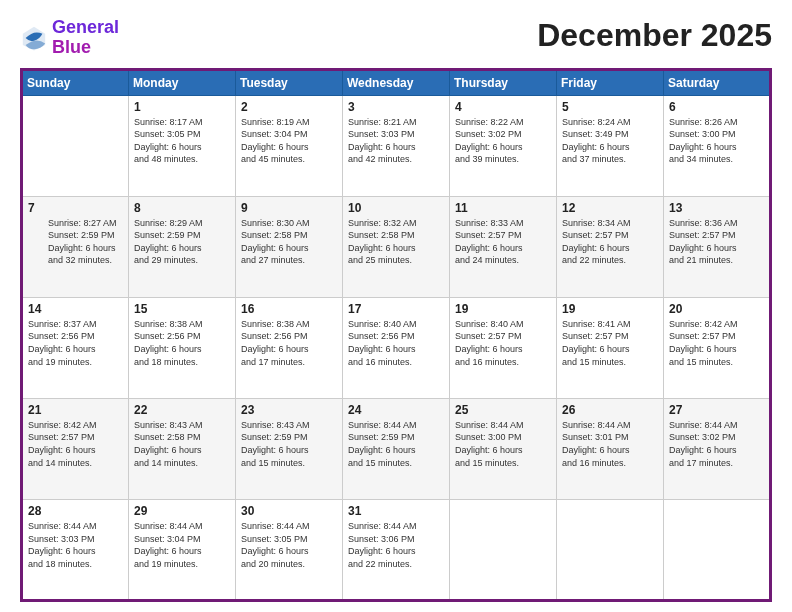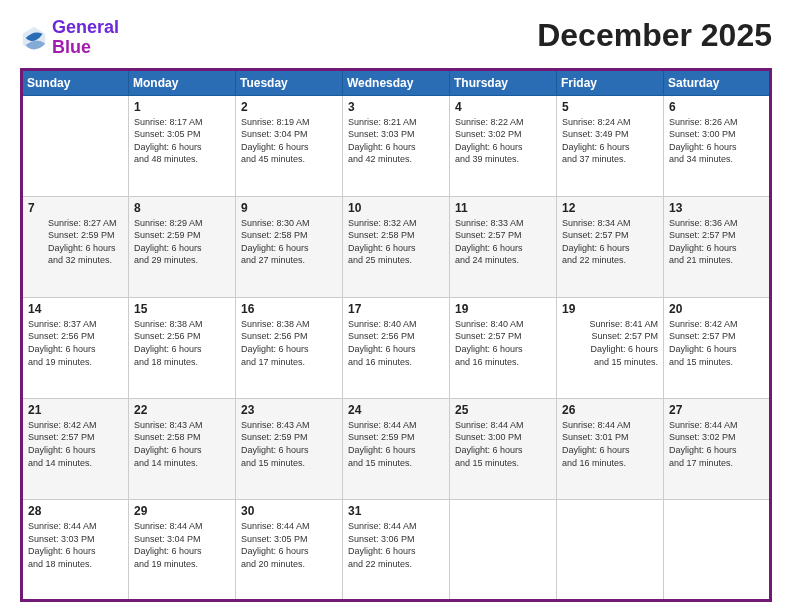--- a/index.html
+++ b/index.html
@@ -256,21 +256,21 @@
           </td>
           <td>
             <span class="day-num">19</span>
             <div class="cell-info" style="white-space: pre-line;">Sunrise: 8:40 AM
 Sunset: 2:57 PM
 Daylight: 6 hours
 and 16 minutes.</div>
           </td>
           <td>
             <span class="day-num">19</span>
-            <div class="cell-info" style="white-space: pre-line; text-align: right;">Sunrise: 8:41 AM
+            <div class="cell-info" style="white-space: pre-line;">Sunrise: 8:41 AM
 Sunset: 2:57 PM
 Daylight: 6 hours
 and 15 minutes.</div>
           </td>
           <td>
             <span class="day-num">20</span>
             <div class="cell-info" style="white-space: pre-line;">Sunrise: 8:42 AM
 Sunset: 2:57 PM
 Daylight: 6 hours
 and 15 minutes.</div>

